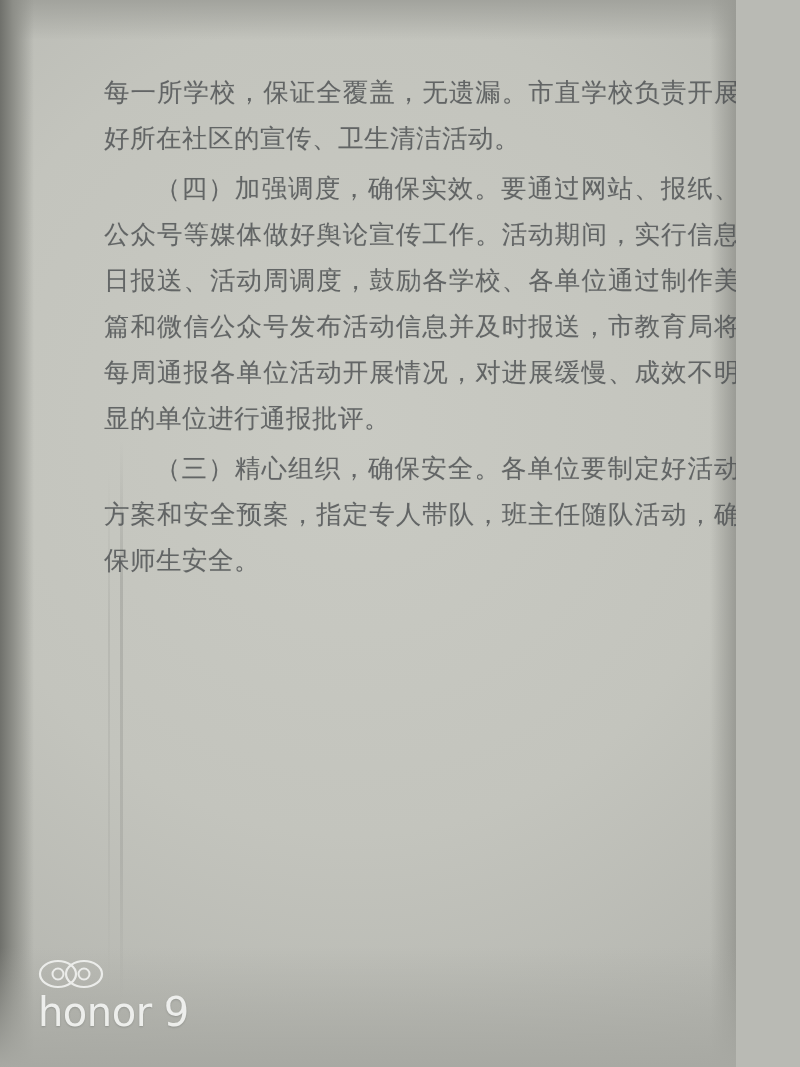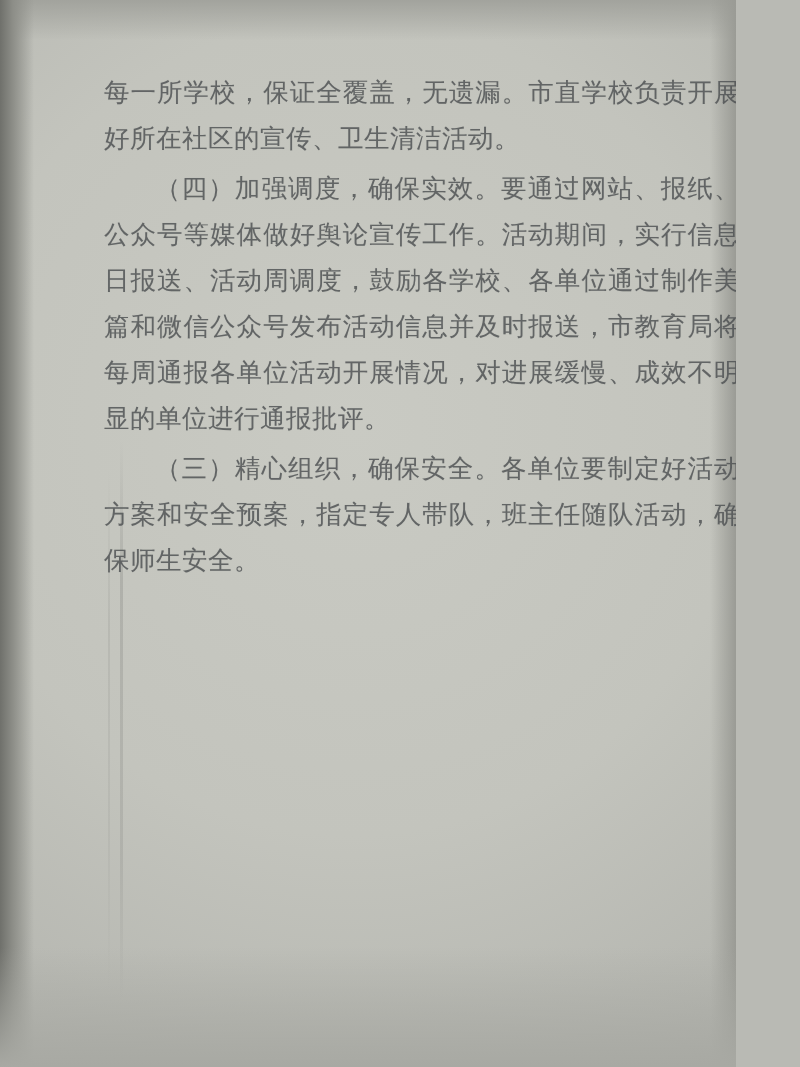--- a/index.html
+++ b/index.html
@@ -130,14 +130,23 @@
   <div class="bottom-shadow"></div>
   <div class="crease"></div>
   <div class="crease2"></div>
 
   <div class="doc-text">
     <p>每一所学校，保证全覆盖，无遗漏。市直学校负责开展好所在社区的宣传、卫生清洁活动。</p>
     <p class="indent">（四）加强调度，确保实效。要通过网站、报纸、公众号等媒体做好舆论宣传工作。活动期间，实行信息日报送、活动周调度，鼓励各学校、各单位通过制作美篇和微信公众号发布活动信息并及时报送，市教育局将每周通报各单位活动开展情况，对进展缓慢、成效不明显的单位进行通报批评。</p>
     <p class="indent">（三）精心组织，确保安全。各单位要制定好活动方案和安全预案，指定专人带队，班主任随队活动，确保师生安全。</p>
   </div>
 
+  <div class="watermark">
+    <svg class="wm-logo" viewBox="0 0 72 30">
+      <ellipse cx="20" cy="15" rx="18" ry="13" fill="none" stroke="#f0f1ef" stroke-width="2.2"></ellipse>
+      <ellipse cx="46" cy="15" rx="18" ry="13" fill="none" stroke="#f0f1ef" stroke-width="2.2"></ellipse>
+      <circle cx="20" cy="15" r="5.5" fill="none" stroke="#f0f1ef" stroke-width="2"></circle>
+      <circle cx="46" cy="15" r="5.5" fill="none" stroke="#f0f1ef" stroke-width="2"></circle>
+    </svg>
+    <div class="wm-text">honor 9</div>
+  </div>
 
 </div>
 
 </body></html>

